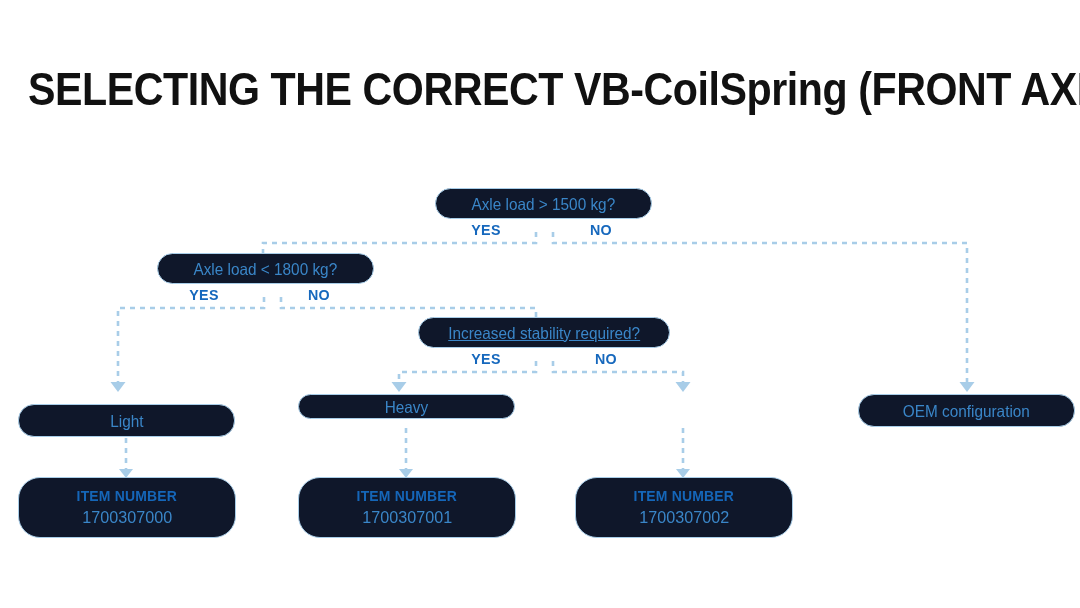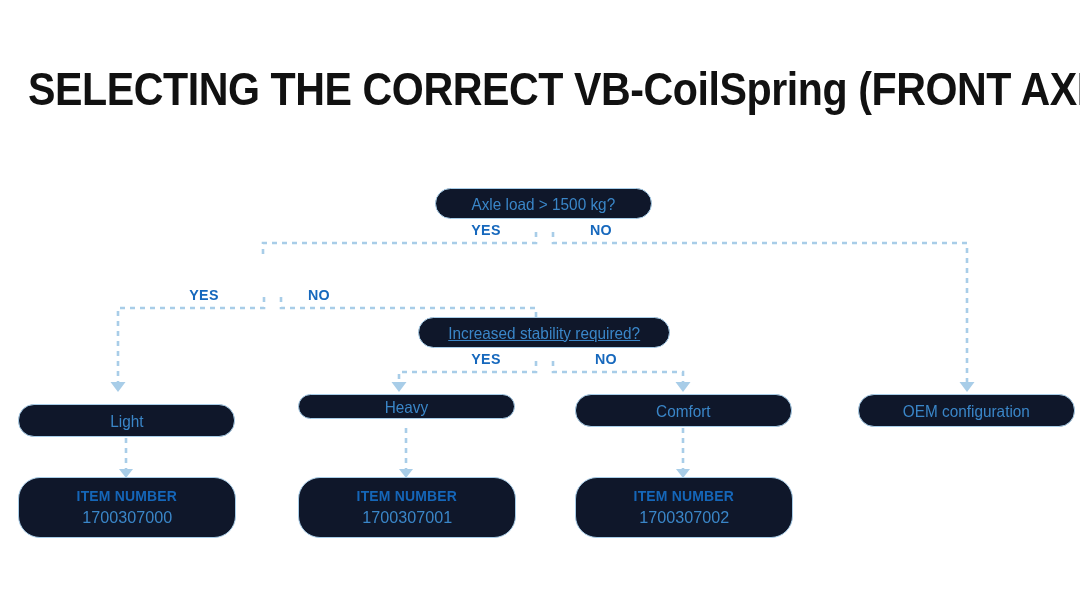--- a/index.html
+++ b/index.html
@@ -152,40 +152,40 @@
       <path d="M676,469 L690,469 L683,478 Z"></path>
     </g>
   </svg>
 
   <div class="node node-decision" style="left:435px; top:188px; width:217px; height:31px;">
     <span class="node-label">Axle load &gt; 1500 kg?</span>
   </div>
   <div class="branch-label" style="left:450px; top:221px; width:72px;">YES</div>
   <div class="branch-label" style="left:565px; top:221px; width:72px;">NO</div>
 
+  <div class="node node-decision" style="left:157px; top:253px; width:217px; height:31px;">
+    <span class="node-label">Axle load &lt; 1800 kg?</span>
+  </div>
   <div class="branch-label" style="left:168px; top:286px; width:72px;">YES</div>
   <div class="branch-label" style="left:283px; top:286px; width:72px;">NO</div>
 
   <div class="node node-decision" style="left:418px; top:317px; width:252px; height:31px;text-decoration:underline;">
     <span class="node-label">Increased stability required?</span>
   </div>
   <div class="branch-label" style="left:450px; top:350px; width:72px;">YES</div>
   <div class="branch-label" style="left:570px; top:350px; width:72px;">NO</div>
 
   <div class="node node-result" style="left:18px; top:394px; width:217px; height:33px;margin-top:10px;">
     <span class="node-label">Light</span>
   </div>
 
   <div class="node node-result" style="left:298px; top:394px; width:217px; height:25px;">
     <span class="node-label">Heavy</span>
   </div>
 
-  <div class="node node-result" style="left:575px; top:394px; width:217px; height:33px;">
-    <span class="node-label">Comfort</span>
-  </div>
 
   <div class="node node-result" style="left:858px; top:394px; width:217px; height:33px;">
     <span class="node-label">OEM configuration</span>
   </div>
 
   <div class="node node-item" style="left:18px; top:477px; width:218px; height:61px;">
     <span class="item-title">ITEM NUMBER</span>
     <span class="item-number">1700307000</span>
   </div>
 

